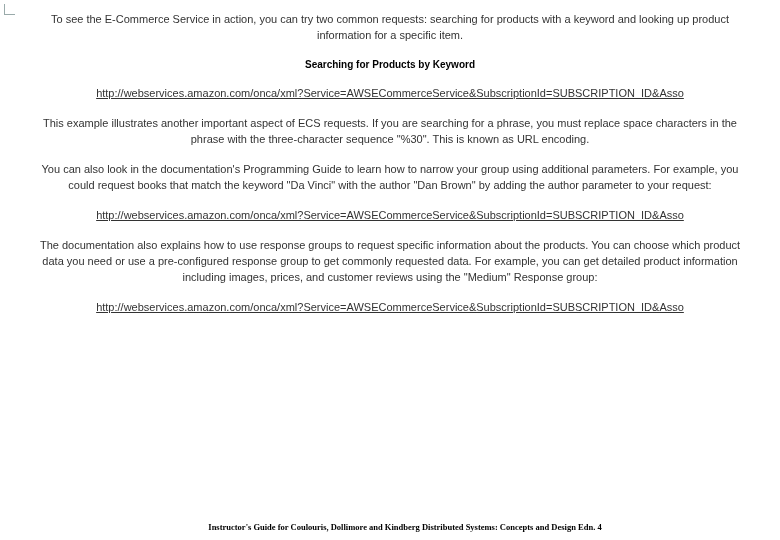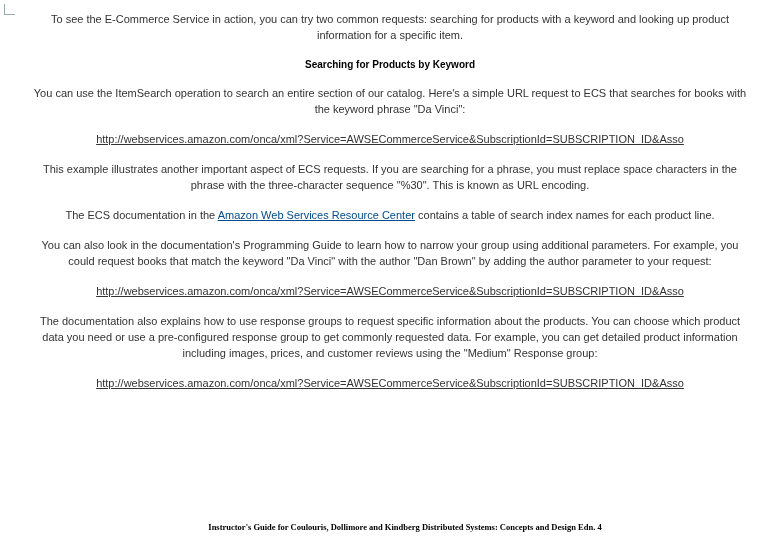--- a/index.html
+++ b/index.html
@@ -65,29 +65,25 @@
 <body>
 
 <div class="corner"></div>
 
 <div class="page">
 
   <p class="para">To see the E-Commerce Service in action, you can try two common requests: searching for products with a keyword and looking up product information for a specific item.</p>
 
   <p class="heading">Searching for Products by Keyword</p>
 
-  <p class="para">You can use the ItemSearch operation to search an entire section of our catalog. Here's a simple URL request to ECS that searches for books with the keyword phrase "Da Vinci":</p>
 
   <p class="url">http://webservices.amazon.com/onca/xml?Service=AWSECommerceService&amp;SubscriptionId=SUBSCRIPTION_ID&amp;Asso</p>
 
   <p class="para">This example illustrates another important aspect of ECS requests. If you are searching for a phrase, you must replace space characters in the phrase with the three-character sequence "%30". This is known as URL encoding.</p>
 
-  <p class="para">
-    <span>The ECS documentation in the </span><a class="link">Amazon Web Services Resource Center</a><span> contains a table of search index names for each product line.</span>
-  </p>
 
   <p class="para">You can also look in the documentation's Programming Guide to learn how to narrow your group using additional parameters. For example, you could request books that match the keyword "Da Vinci" with the author "Dan Brown" by adding the author parameter to your request:</p>
 
   <p class="url">http://webservices.amazon.com/onca/xml?Service=AWSECommerceService&amp;SubscriptionId=SUBSCRIPTION_ID&amp;Asso</p>
 
   <p class="para">The documentation also explains how to use response groups to request specific information about the products. You can choose which product data you need or use a pre-configured response group to get commonly requested data. For example, you can get detailed product information including images, prices, and customer reviews using the "Medium" Response group:</p>
 
   <p class="url">http://webservices.amazon.com/onca/xml?Service=AWSECommerceService&amp;SubscriptionId=SUBSCRIPTION_ID&amp;Asso</p>
 
 </div>

